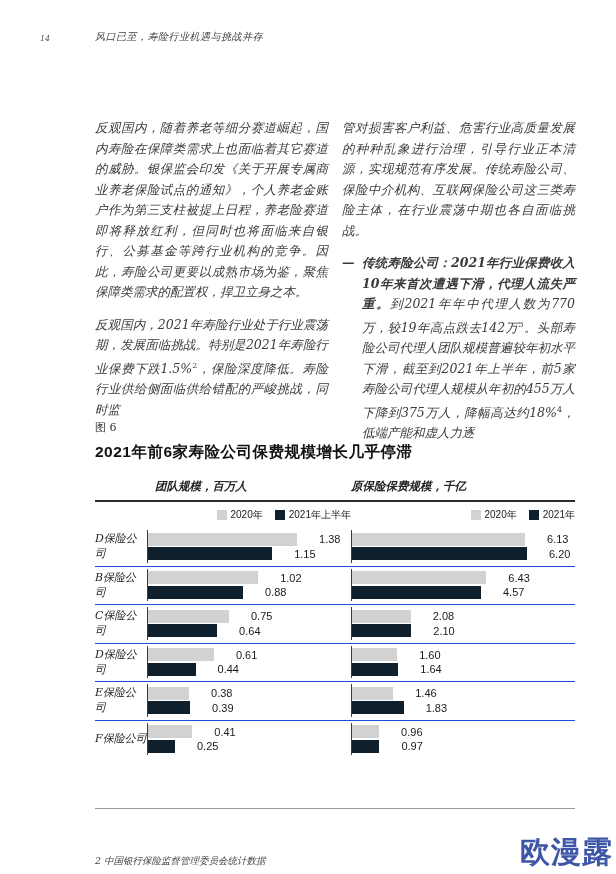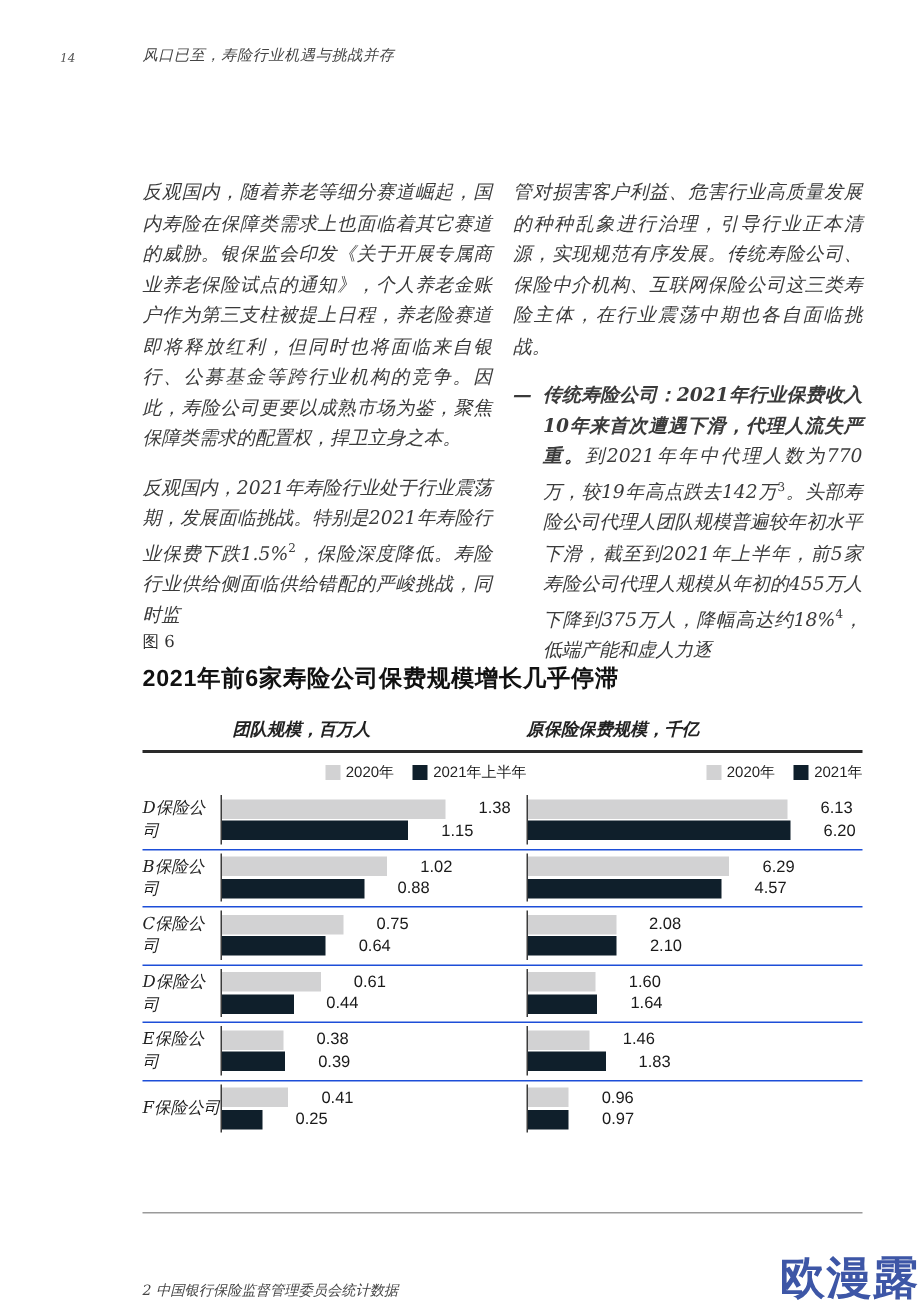--- a/index.html
+++ b/index.html
@@ -179,21 +179,21 @@
             </div>
             <div class="bar-line">
               <div class="bar bar-2021" style="width: 50.2857%;"></div>
               <span class="bar-value">0.88</span>
             </div>
           </div>
           <div class="panel-gap"></div>
           <div class="panel panel-1">
             <div class="bar-line">
               <div class="bar bar-2020" style="width: 60.2532%;"></div>
-              <span class="bar-value">6.29</span>
+              <span class="bar-value">6.43</span>
             </div>
             <div class="bar-line">
               <div class="bar bar-2021" style="width: 57.8481%;"></div>
               <span class="bar-value">4.57</span>
             </div>
           </div>
         </div>
         <div class="chart-row">
           <div class="row-label">C保险公司</div>
           <div class="panel panel-0">

